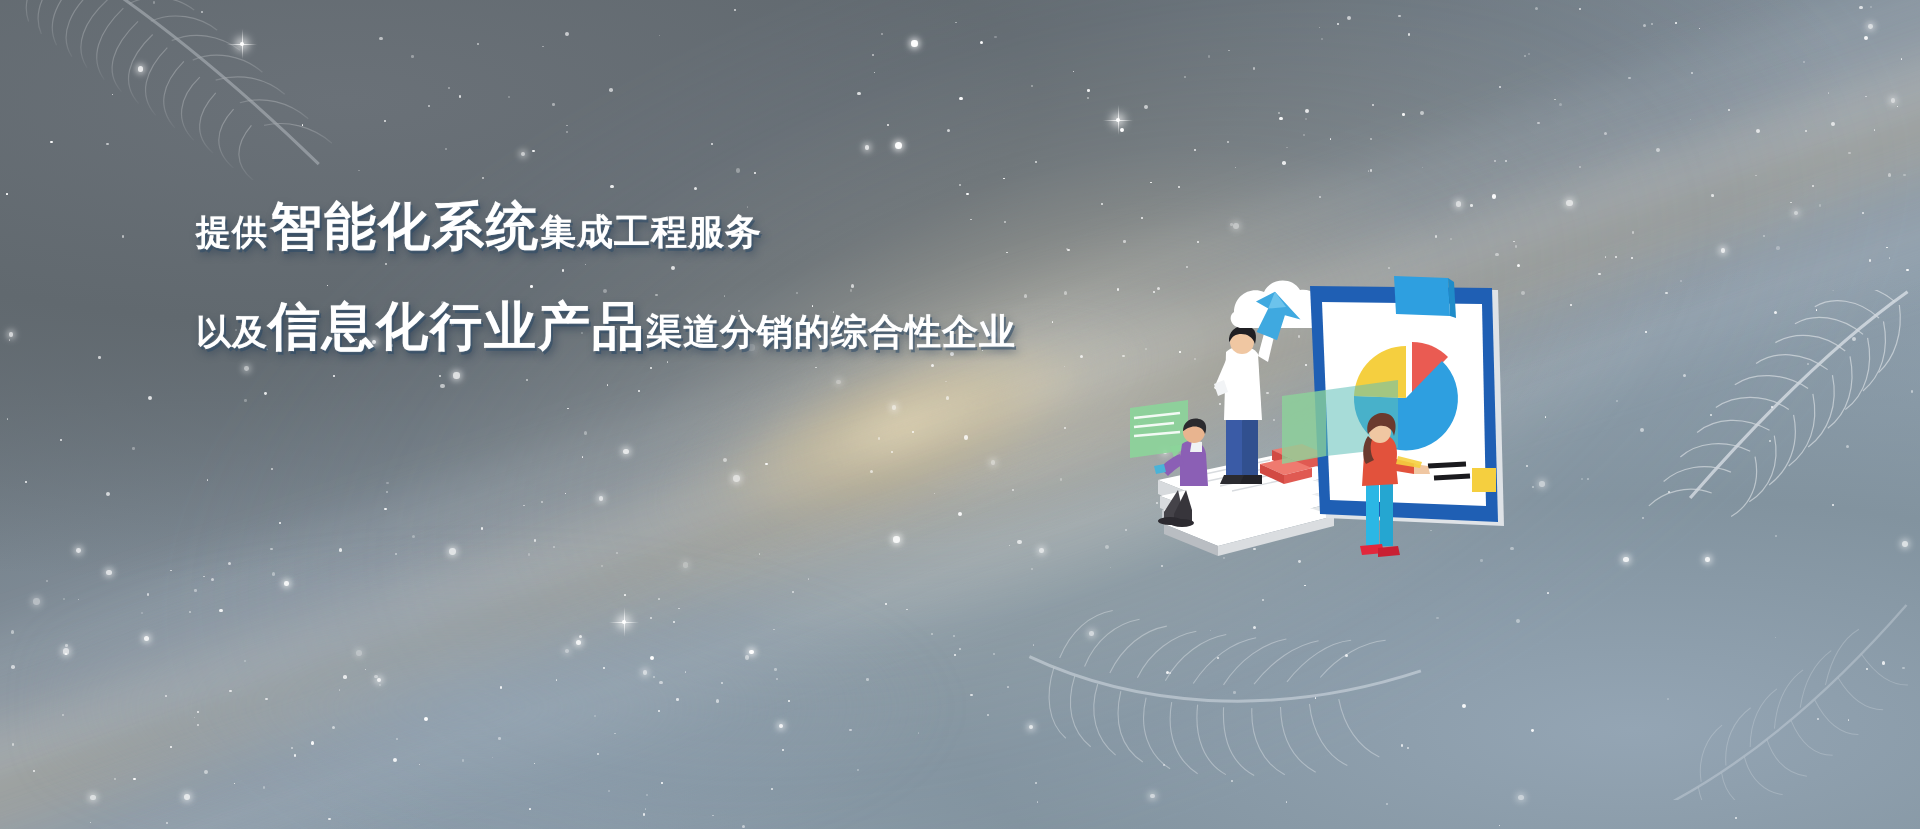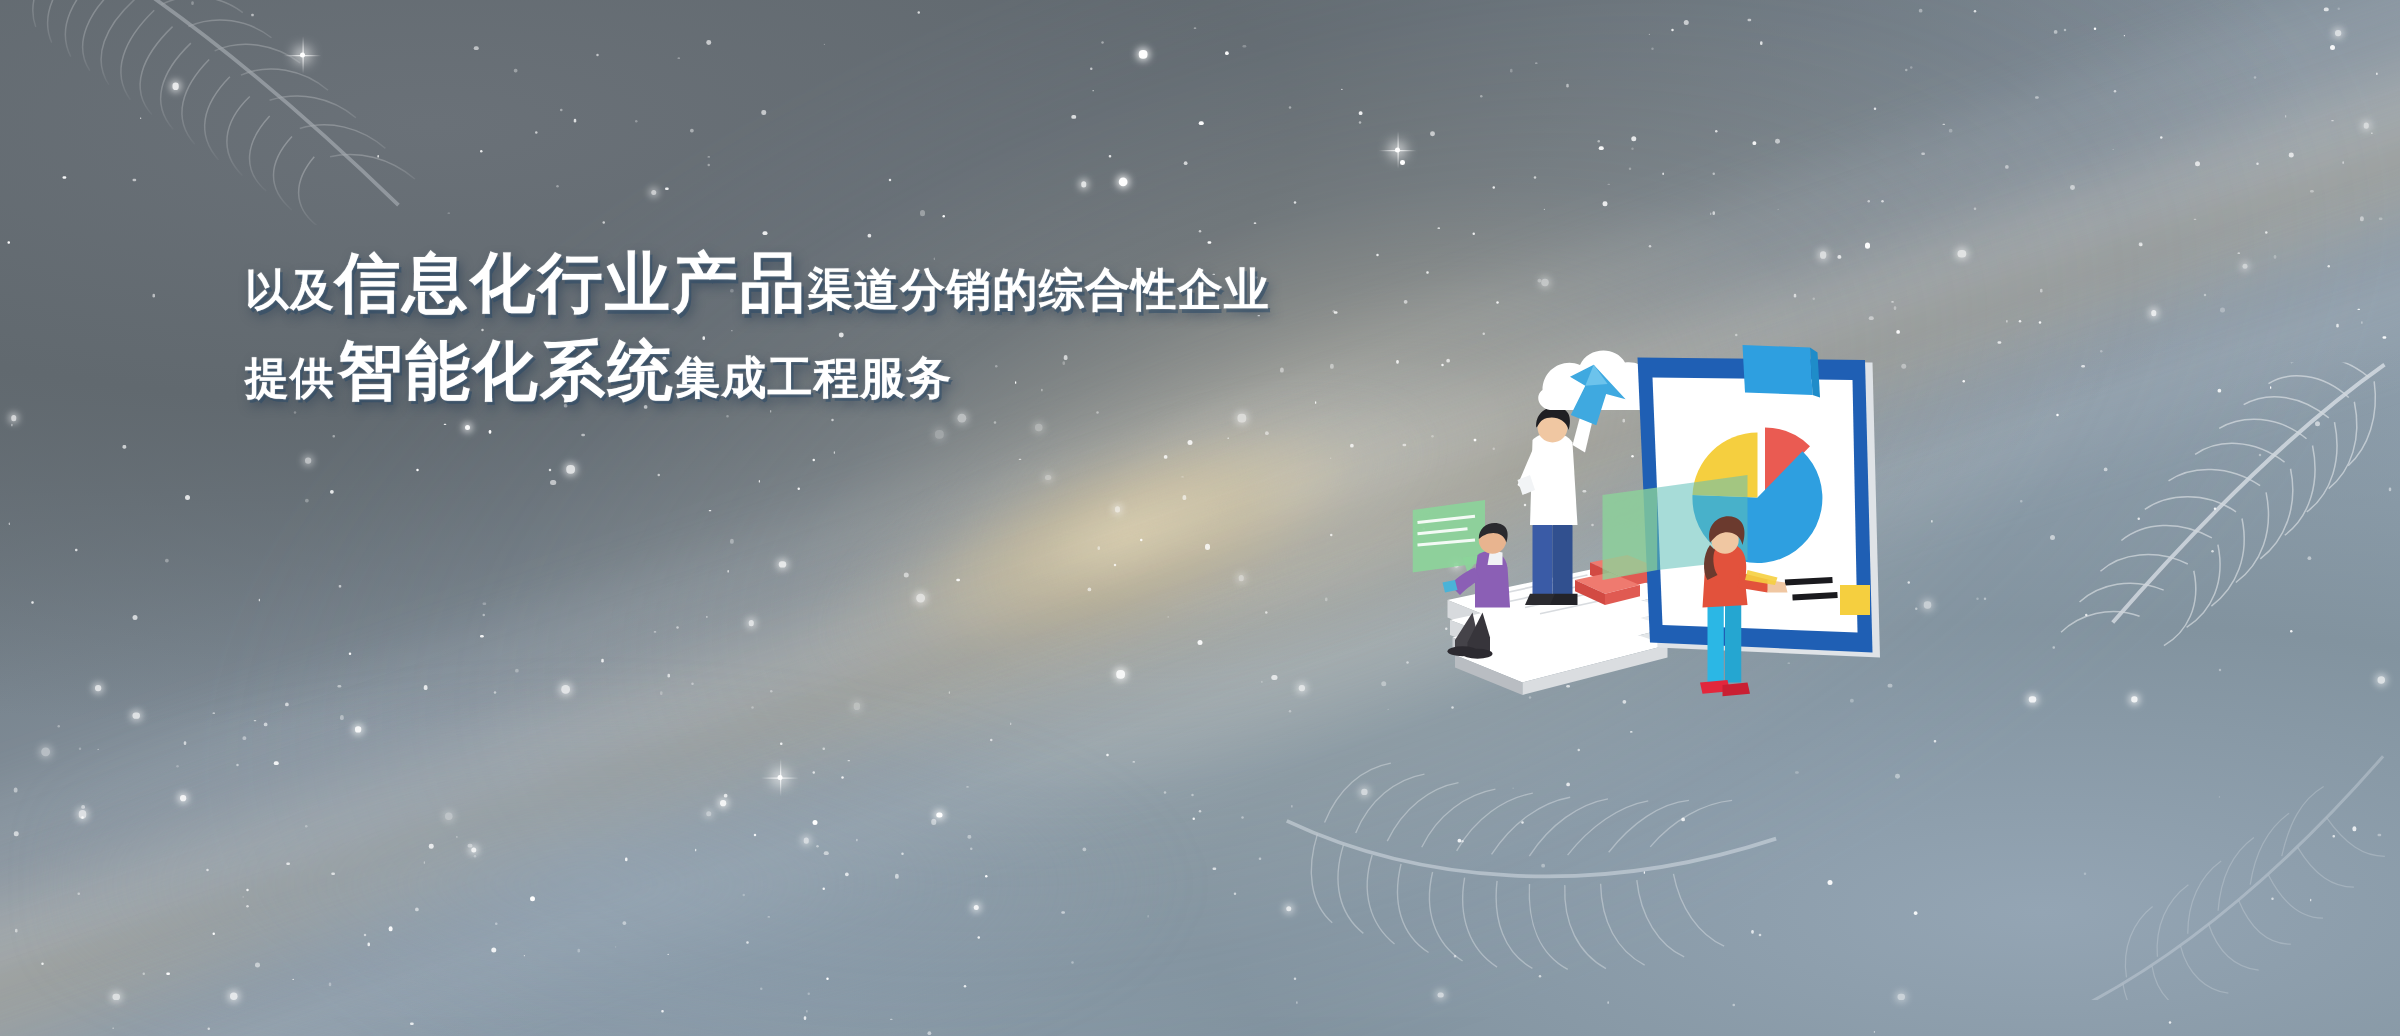--- a/index.html
+++ b/index.html
@@ -748,29 +748,29 @@
           <path d="M100 136 C106 112 120 94 140 86"></path>
             <path d="M128 124 C136 100 150 82 170 74"></path>
           <path d="M158 110 C168 86 182 70 202 62"></path>
             <path d="M188 94 C200 70 214 54 234 48"></path>
         </g>
       </g>
     </svg>
   </div>
 
   <div class="headline">
+    <div class="line l1">
+      <span class="seg-sm">提供</span>
+      <span class="seg-lg">智能化系统</span>
+      <span class="seg-md">集成工程服务</span>
+    </div>
     <div class="line l2">
       <span class="seg-sm">以及</span>
       <span class="seg-lg">信息化行业产品</span>
       <span class="seg-md">渠道分销的综合性企业</span>
-    </div>
-    <div class="line l1">
-      <span class="seg-sm">提供</span>
-      <span class="seg-lg">智能化系统</span>
-      <span class="seg-md">集成工程服务</span>
     </div>
   </div>
 
   <div class="illus">
     <svg viewBox="0 0 420 300" width="420" height="300">
       <defs>
         <linearGradient id="paperSide" x1="0" y1="0" x2="0" y2="1">
           <stop offset="0%" stop-color="#ffffff"></stop>
             <stop offset="100%" stop-color="#c9cdd2"></stop>
         </linearGradient>

